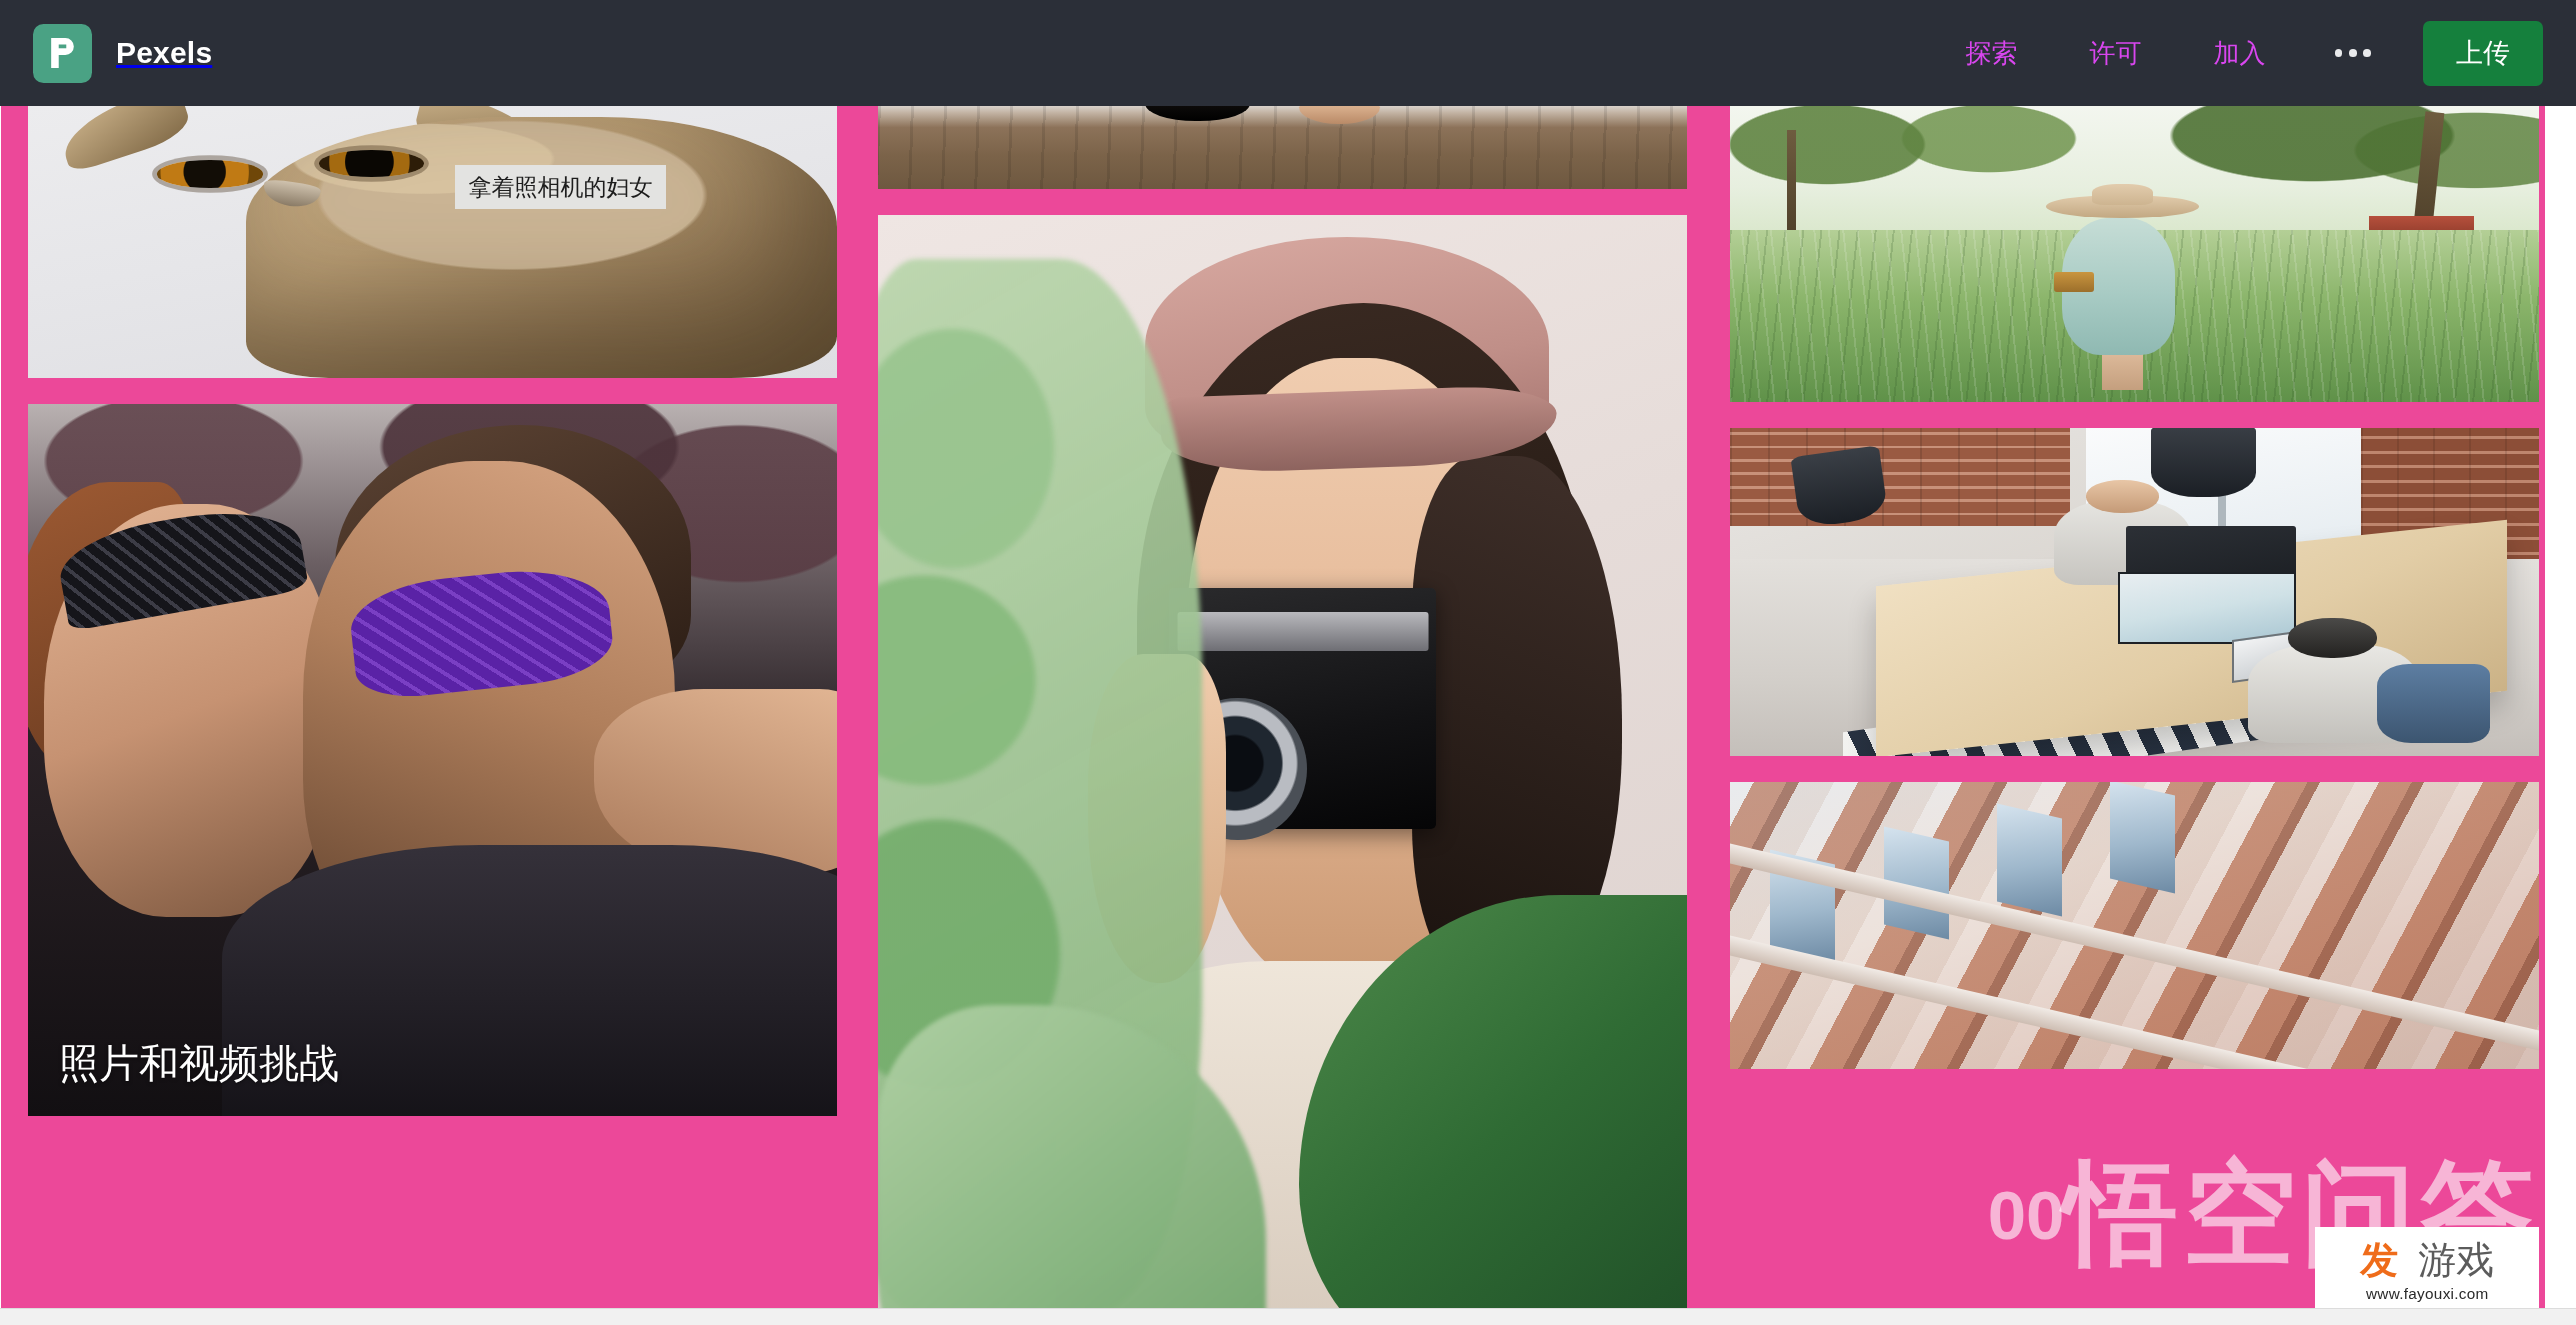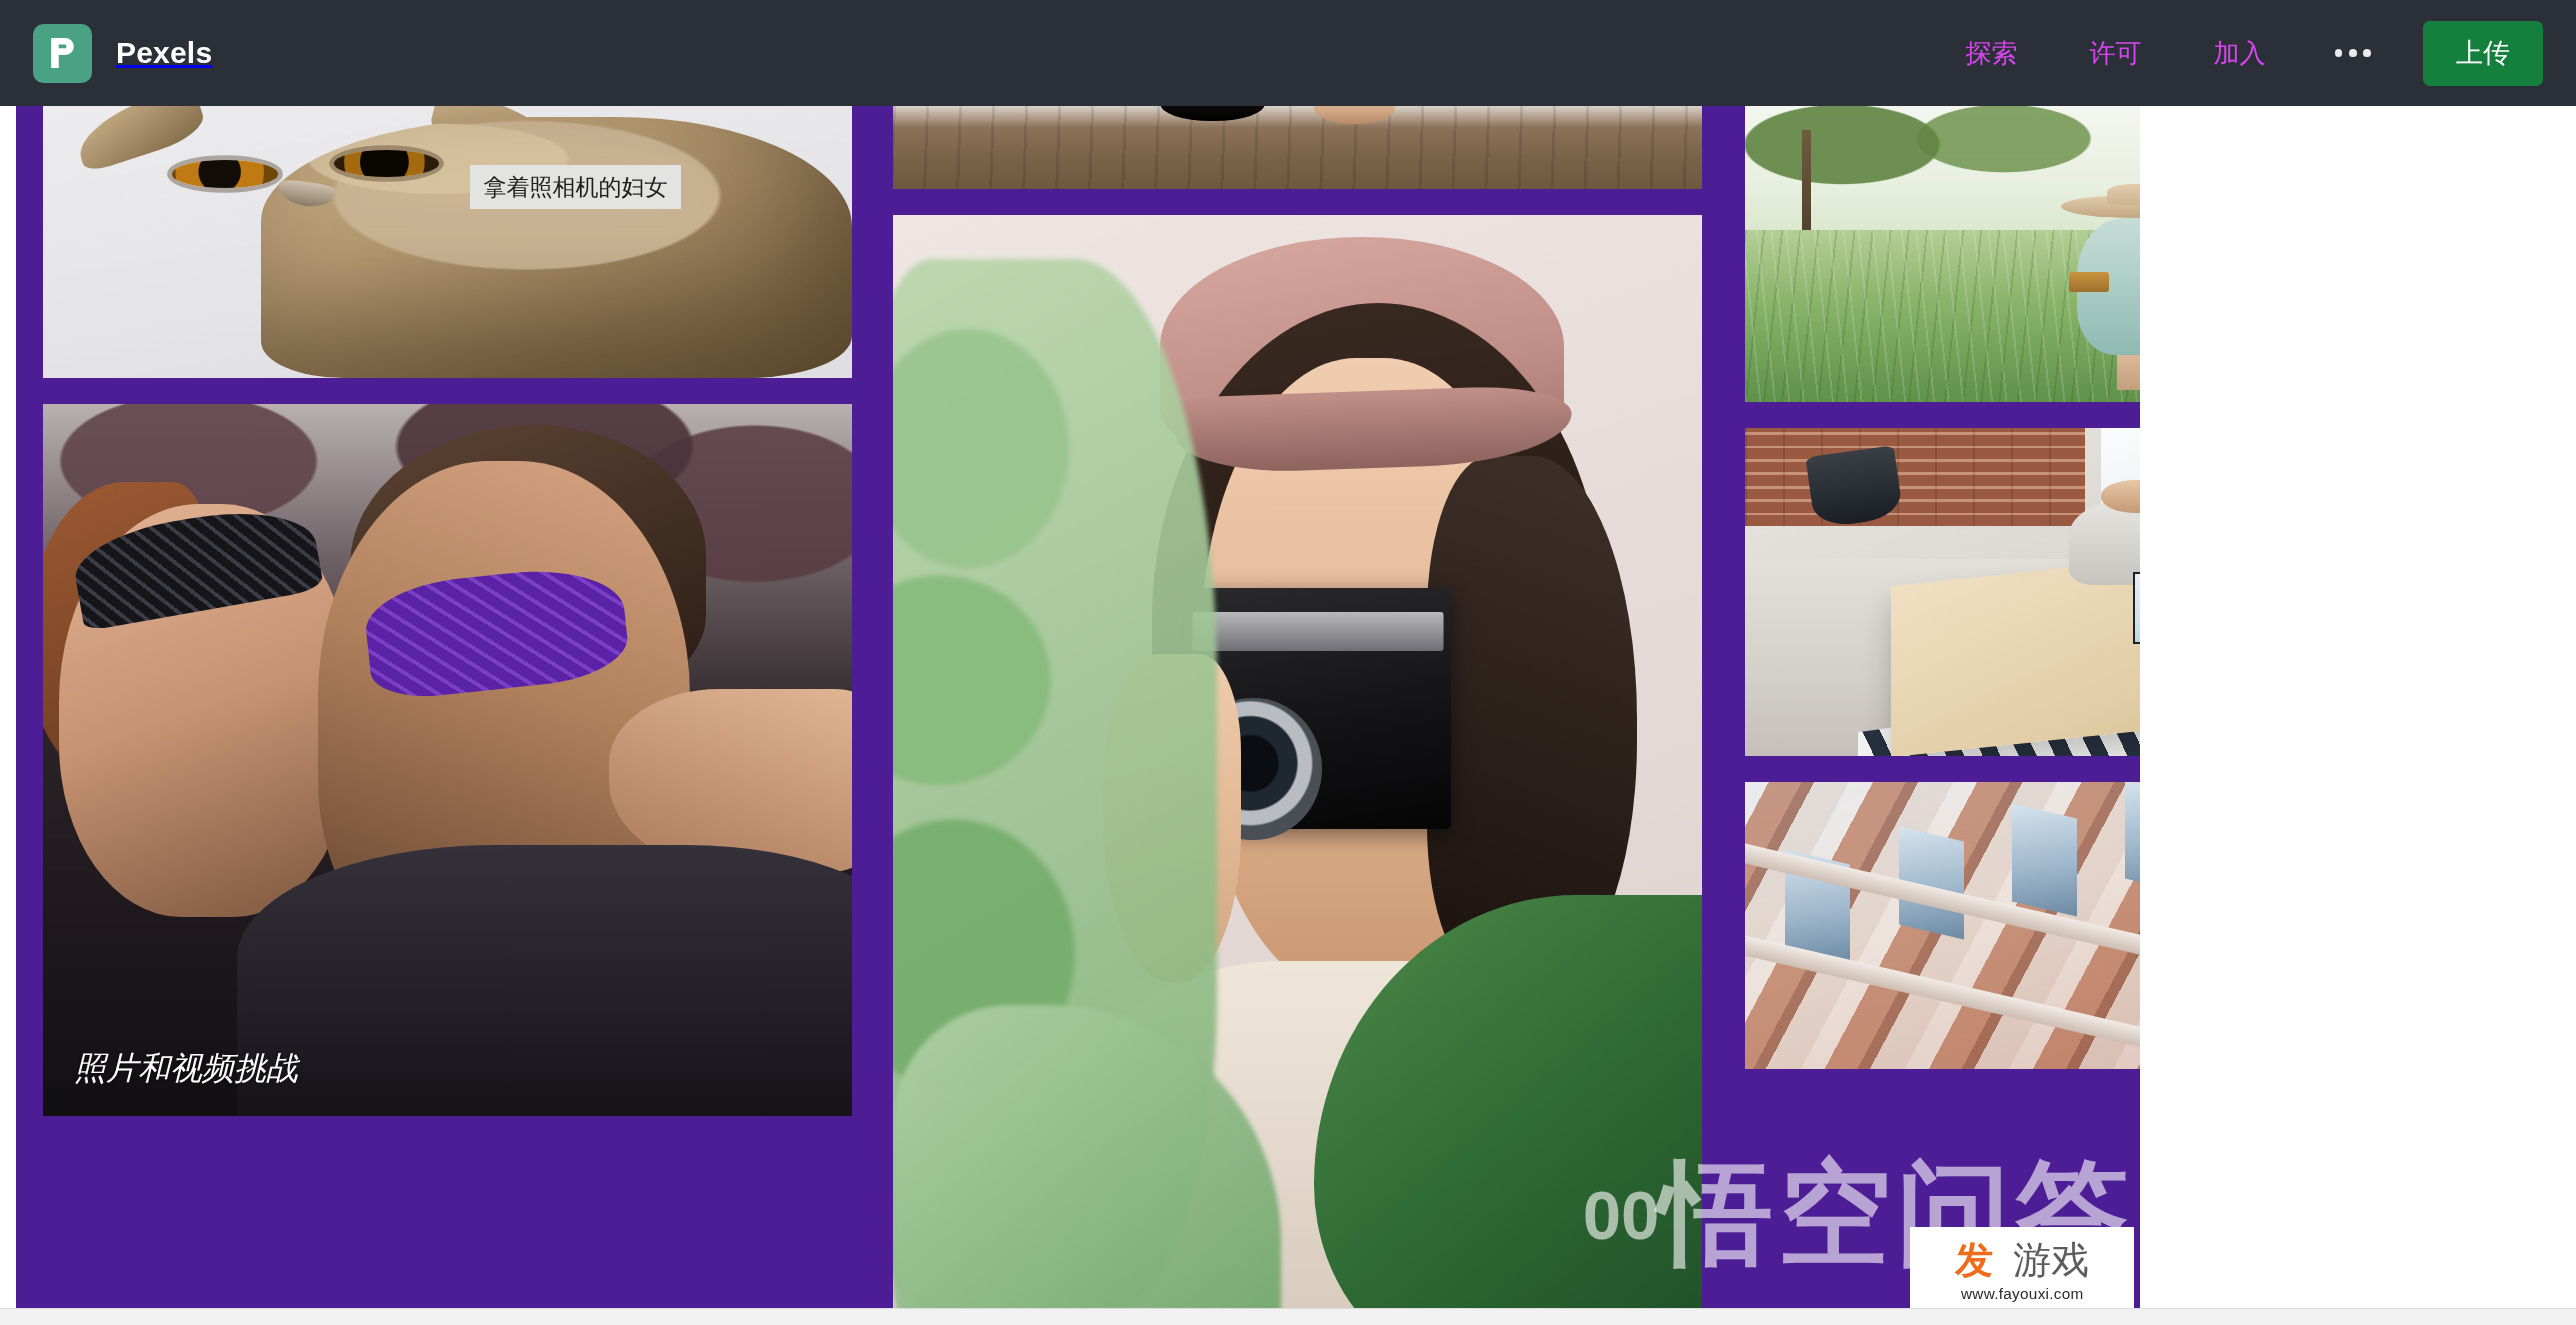--- a/index.html
+++ b/index.html
@@ -129,24 +129,24 @@
     margin-left: 19px;
     cursor: pointer;
     font-family: "Liberation Sans", sans-serif;
     white-space: nowrap;
   }
 
   
   .gallery {
     position: absolute;
     top: 106px;
-    left: 16px;
-    width: 2124px;
+    left: 1px;
+    width: 2544px;
     height: 1219px;
-    background: #4c1d95;
+    background: #ec4899;
     overflow: hidden;
   }
 
   .col {
     position: absolute;
     top: 0;
     width: 809px;
   }
   .col-left   { left: 27px; }
   .col-mid    { left: 877px; }
@@ -174,26 +174,25 @@
     z-index: 8;
     font-family: "Liberation Sans", sans-serif;
   }
 
   
   .caption {
     position: absolute;
     left: 31px;
     bottom: 25px;
     color: #ffffff;
-    font-size: 32px;
+    font-size: 40px;
     z-index: 8;
     text-shadow: 0 1px 3.8px rgba(0,0,0,.55);
     font-family: "Liberation Sans", sans-serif;
     white-space: nowrap;
-    font-style: italic;
   }
 
   
   .watermark {
     position: absolute;
     right: 5.7px;
     bottom: 34px;
     font-size: 113px;
     font-weight: bold;
     color: rgba(255,255,255,.60);

